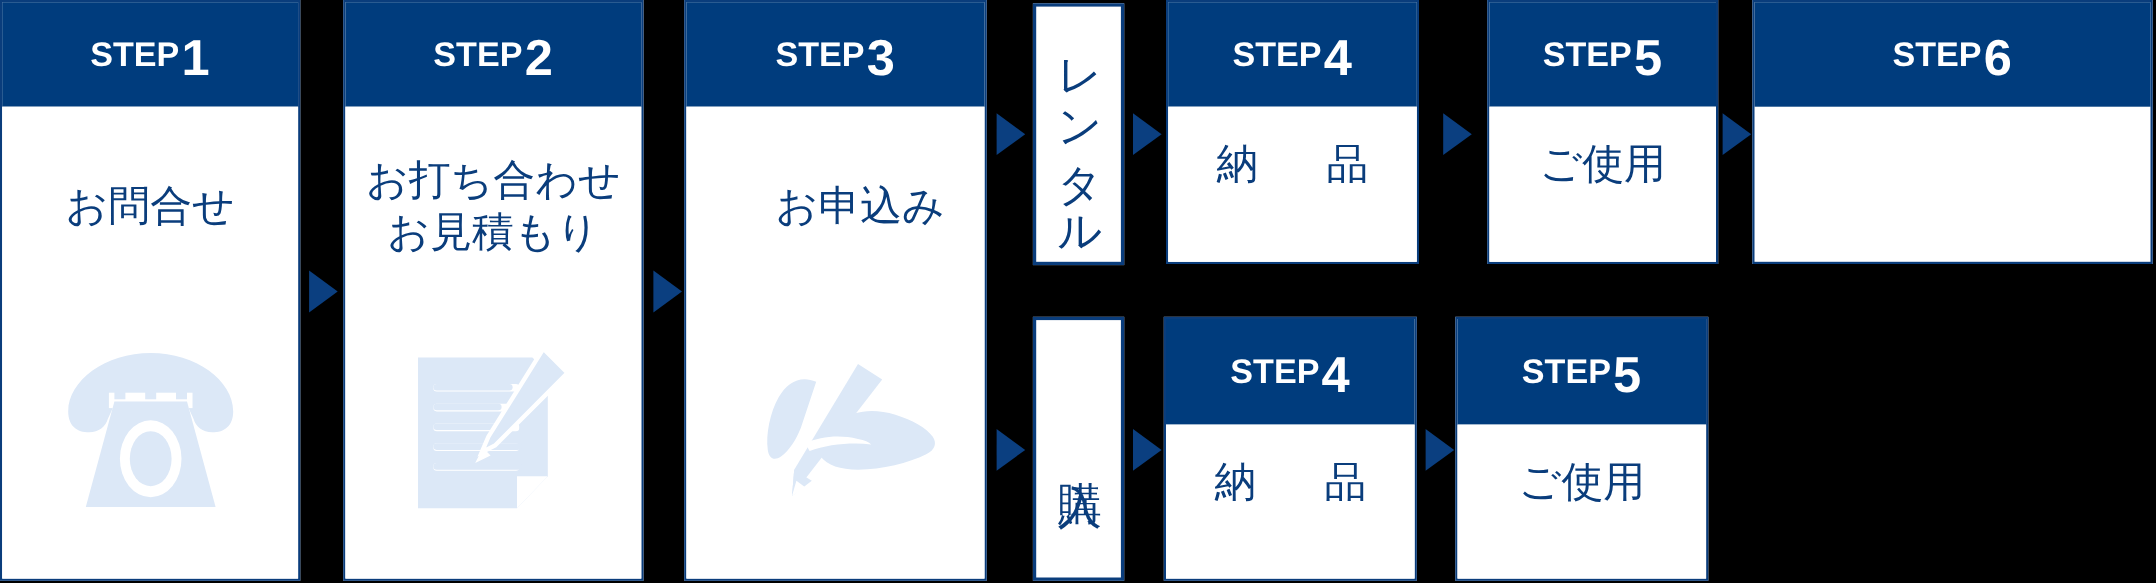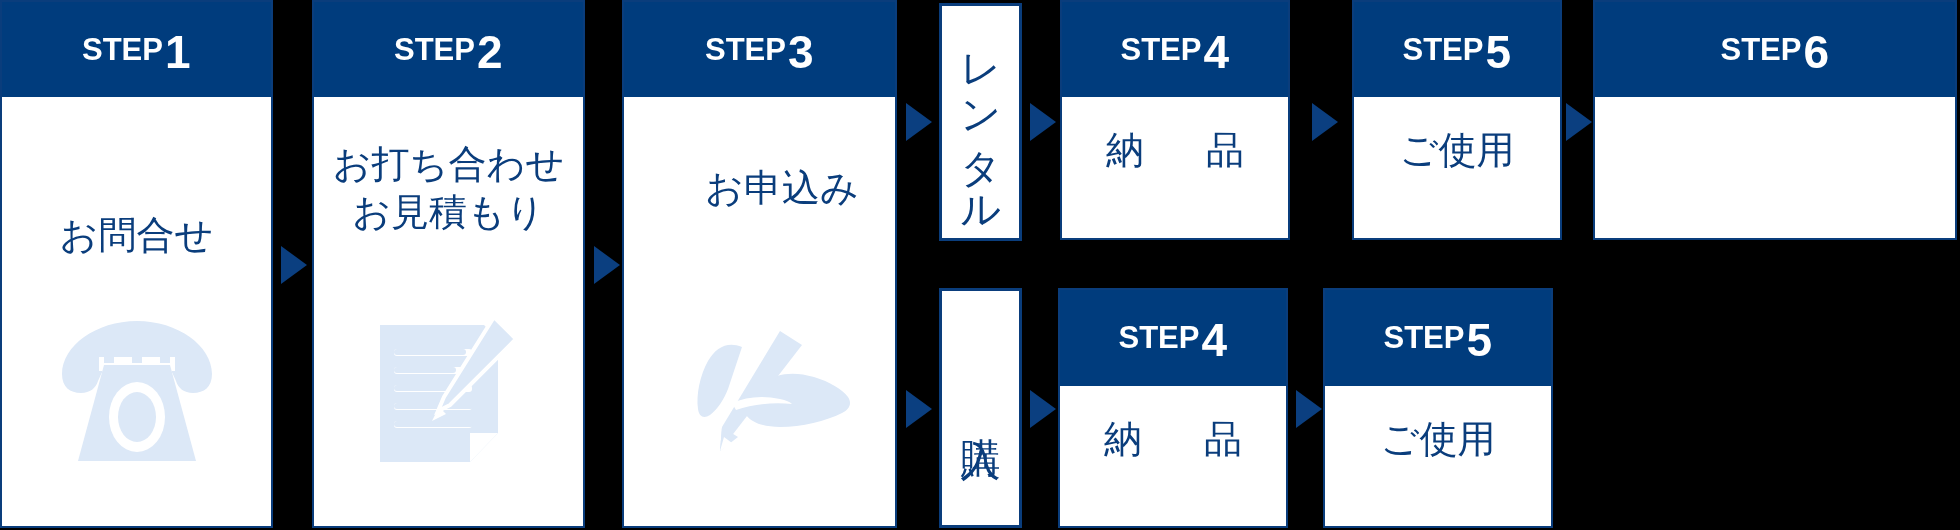--- a/index.html
+++ b/index.html
@@ -112,21 +112,21 @@
 <body>
 
 <div id="stage">
 
   <div class="card" style="left:0px; top:0px; width:273px; height:528px;">
     <div class="card-head" style="height:95px;">
       <span class="word">STEP</span>
       <span class="num">1</span>
     </div>
     <div class="card-body">
-      <div class="card-label" style="top:68px;margin-top:47px;">お問合せ</div>
+      <div class="card-label" style="top:68px;">お問合せ</div>
 
       <div class="icon" style="left:50px; top:222px; width:170px; height:145px;">
         <svg viewBox="0 0 170 145" width="170" height="145" fill="#dce8f7">
           <path d="M85 2C44 2 10 27 10 55c0 13 8 19 19 19 9 0 15-5 17-12l10-22h58l10 22c2 7 8 12 17 12 11 0 19-6 19-19C160 27 126 2 85 2z"></path>
           <rect x="47" y="38" width="76" height="14" fill="#ffffff"></rect>
           <rect x="52" y="30" width="10" height="14"></rect>
           <rect x="80" y="30" width="10" height="14"></rect>
           <rect x="108" y="30" width="10" height="14"></rect>
           <path d="M52 46h66l26 96H26z"></path>
           <ellipse cx="85" cy="98" rx="28" ry="35" fill="#ffffff"></ellipse>

